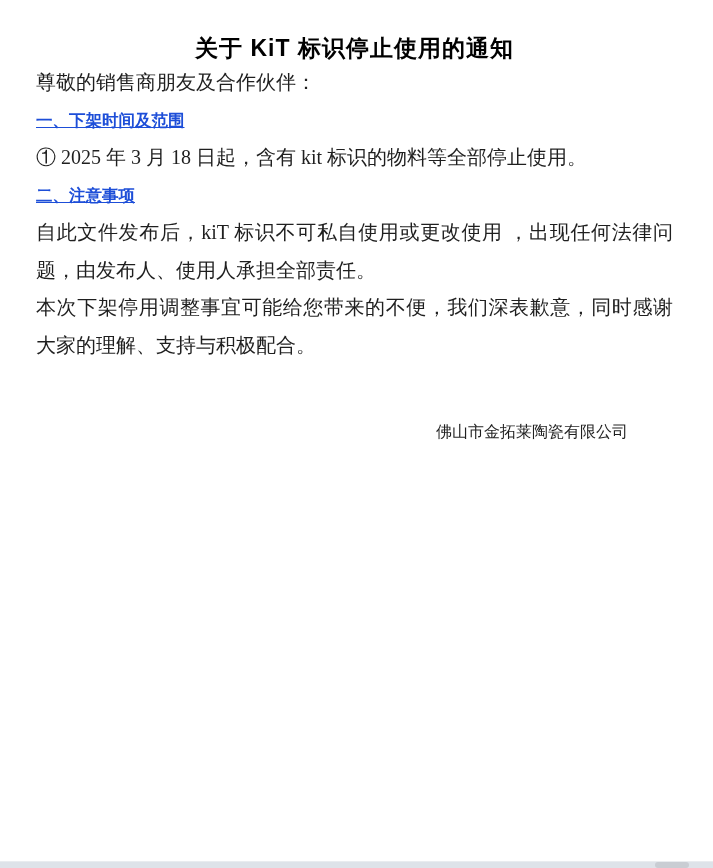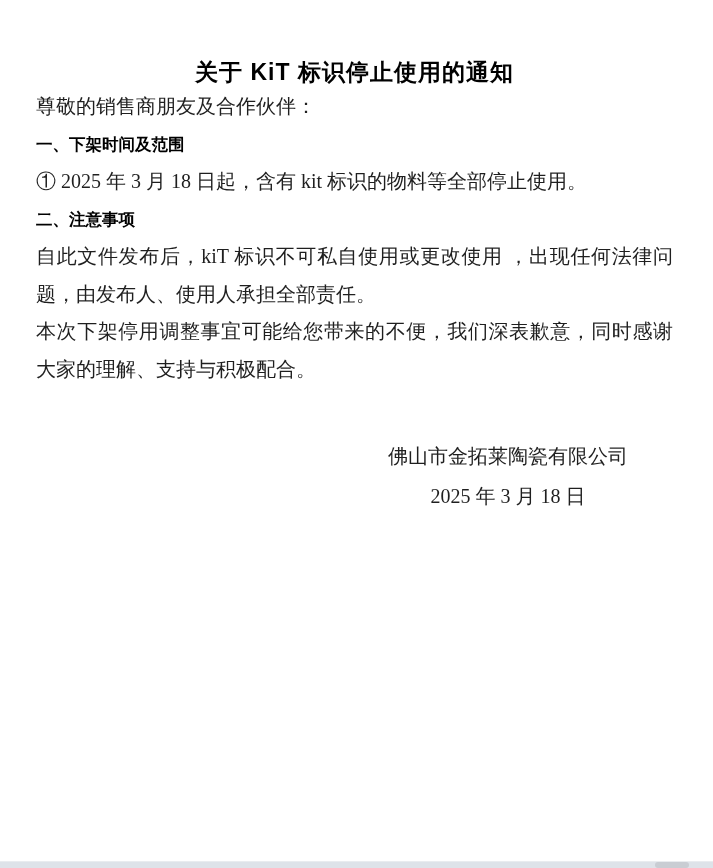--- a/index.html
+++ b/index.html
@@ -12,21 +12,21 @@
     height: 868px;
     position: relative;
     overflow: hidden;
     font-family: "Liberation Serif", "DejaVu Serif", serif;
     color: #1f1f1f;
   }
   .page {
     padding: 33px 40px 0 36px;
   }
   .notice-title {
-    margin: 24px 0 0 0;
+    margin: 0 0 0 0;
     text-align: center;
     font-family: "Liberation Sans", "DejaVu Sans", sans-serif;
     font-weight: bold;
     font-size: 23px;
     letter-spacing: 1px;
     color: #000000;
   }
   .greeting {
     margin-top: 48px;
     font-size: 16px;
@@ -40,27 +40,28 @@
   }
   .indent {
     text-indent: 3em;
   }
   .heading {
     margin: 0;
     font-family: "Liberation Sans", "DejaVu Sans", sans-serif;
     font-weight: bold;
     font-size: 16.5px;
     line-height: 37.5px;
-    color: #000000;
+    color: #1d4ed8;
+    text-decoration: underline;
   }
   .sig-block {
     width: fit-content;
     margin: 48px 45px 0 auto;
     text-align: center;
-    font-size: 20px;
+    font-size: 16px;
     line-height: 40px;
   }
   .bottom-bar {
     position: absolute;
     left: 0;
     right: 0;
     bottom: 0;
     height: 6px;
     background: #dee3e9;
     border-top: 1px solid #e9ecef;
@@ -93,20 +94,19 @@
   <p class="heading">二、注意事项</p>
 
   <p class="para">自此文件发布后，kiT 标识不可私自使用或更改使用 ，出现任何法律问题，由发布人、使用人承担全部责任。</p>
 
   <p class="para">本次下架停用调整事宜可能给您带来的不便，我们深表歉意，同时感谢大家的理解、支持与积极配合。</p>
 
 
 
   <div class="sig-block">
     <div>佛山市金拓莱陶瓷有限公司</div>
-    <div>2025 年 3 月 18 日</div>
   </div>
 
 </div>
 
 <div class="bottom-bar">
   <div class="scroll-thumb"></div>
 </div>
 
 </body></html>

